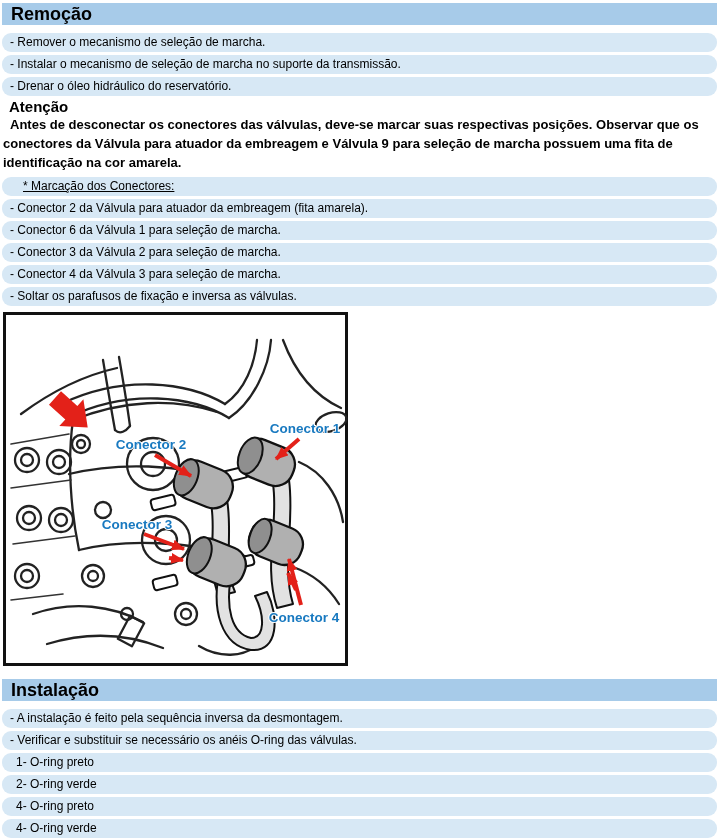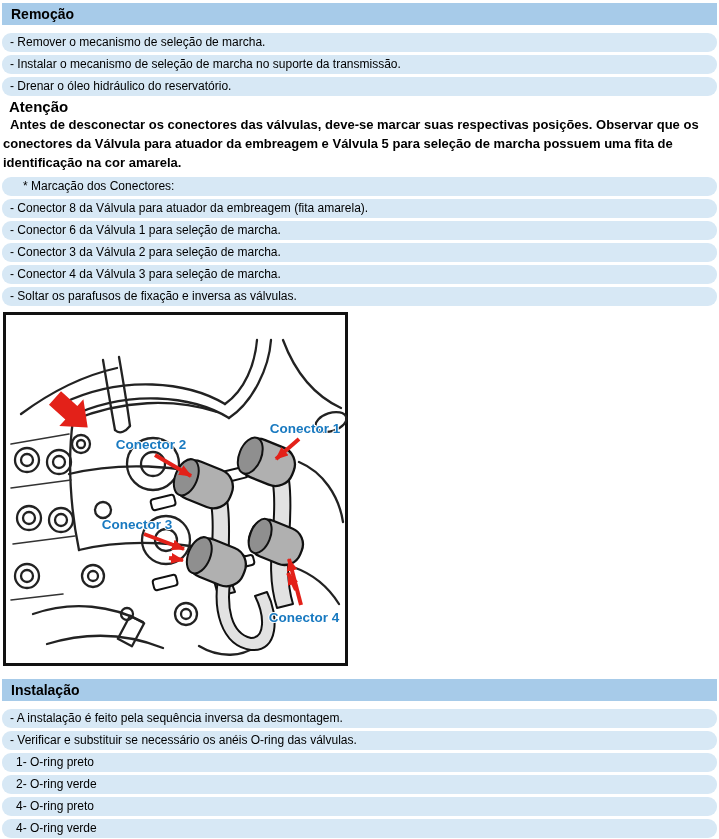--- a/index.html
+++ b/index.html
@@ -7,33 +7,33 @@
     width:719px;
     font-family:"Liberation Sans","DejaVu Sans",sans-serif;
     font-size:12px;
     color:#000;
     padding:3px 2px 0 2px;
     box-sizing:border-box;
   }
   .band{
     background:#A7CBE9;
     font-weight:bold;
-    font-size:14px;
+    font-size:18px;
     padding:4px 0 4px 9px;
     line-height:14px;
   }
   .row{
     background:#D7E8F5;
     margin-top:3px;
     padding:3px 4px 3px 8px;
     line-height:13px;
     border-radius:9px;
   }
   .row.first{margin-top:8px;}
-  .row.indent-star{padding-left:21px;}
+  .row.indent-star{padding-left:21px;text-decoration:underline;}
   .row.indent-num{padding-left:14px;}
   .note-title{
     font-weight:bold;
     font-size:15px;
     padding:4px 0 1px 7px;
     line-height:14px;
   }
   .note-body{
     font-weight:bold;
     font-size:13px;
@@ -68,24 +68,24 @@
 </head>
 <body>
 
 <div class="band">Remoção</div>
 
 <div class="row first">- Remover o mecanismo de seleção de marcha.</div>
 <div class="row">- Instalar o mecanismo de seleção de marcha no suporte da transmissão.</div>
 <div class="row">- Drenar o óleo hidráulico do reservatório.</div>
 
 <div class="note-title">Atenção</div>
-<p class="note-body">Antes de desconectar os conectores das válvulas, deve-se marcar suas respectivas posições. Observar que os conectores da Válvula para atuador da embreagem e Válvula 5 para seleção de marcha possuem uma fita de identificação na cor amarela.</p>
+<p class="note-body">Antes de desconectar os conectores das válvulas, deve-se marcar suas respectivas posições. Observar que os conectores da Válvula para atuador da embreagem e Válvula 9 para seleção de marcha possuem uma fita de identificação na cor amarela.</p>
 
 <div class="row indent-star">* Marcação dos Conectores:</div>
-<div class="row">- Conector 8 da Válvula para atuador da embreagem (fita amarela).</div>
+<div class="row">- Conector 2 da Válvula para atuador da embreagem (fita amarela).</div>
 <div class="row">- Conector 6 da Válvula 1 para seleção de marcha.</div>
 <div class="row">- Conector 3 da Válvula 2 para seleção de marcha.</div>
 <div class="row">- Conector 4 da Válvula 3 para seleção de marcha.</div>
 <div class="row">- Soltar os parafusos de fixação e inversa as válvulas.</div>
 
 <div class="figure-wrap">
   <svg width="345" height="354" viewBox="0 0 345 354">
     <defs>
       <marker id="ah" viewBox="0 0 12 10" refX="11" refY="5" markerWidth="13" markerHeight="11" markerUnits="userSpaceOnUse" orient="auto">
         <path d="M0,0 L12,5 L0,10 Z" fill="#E32119"></path>

